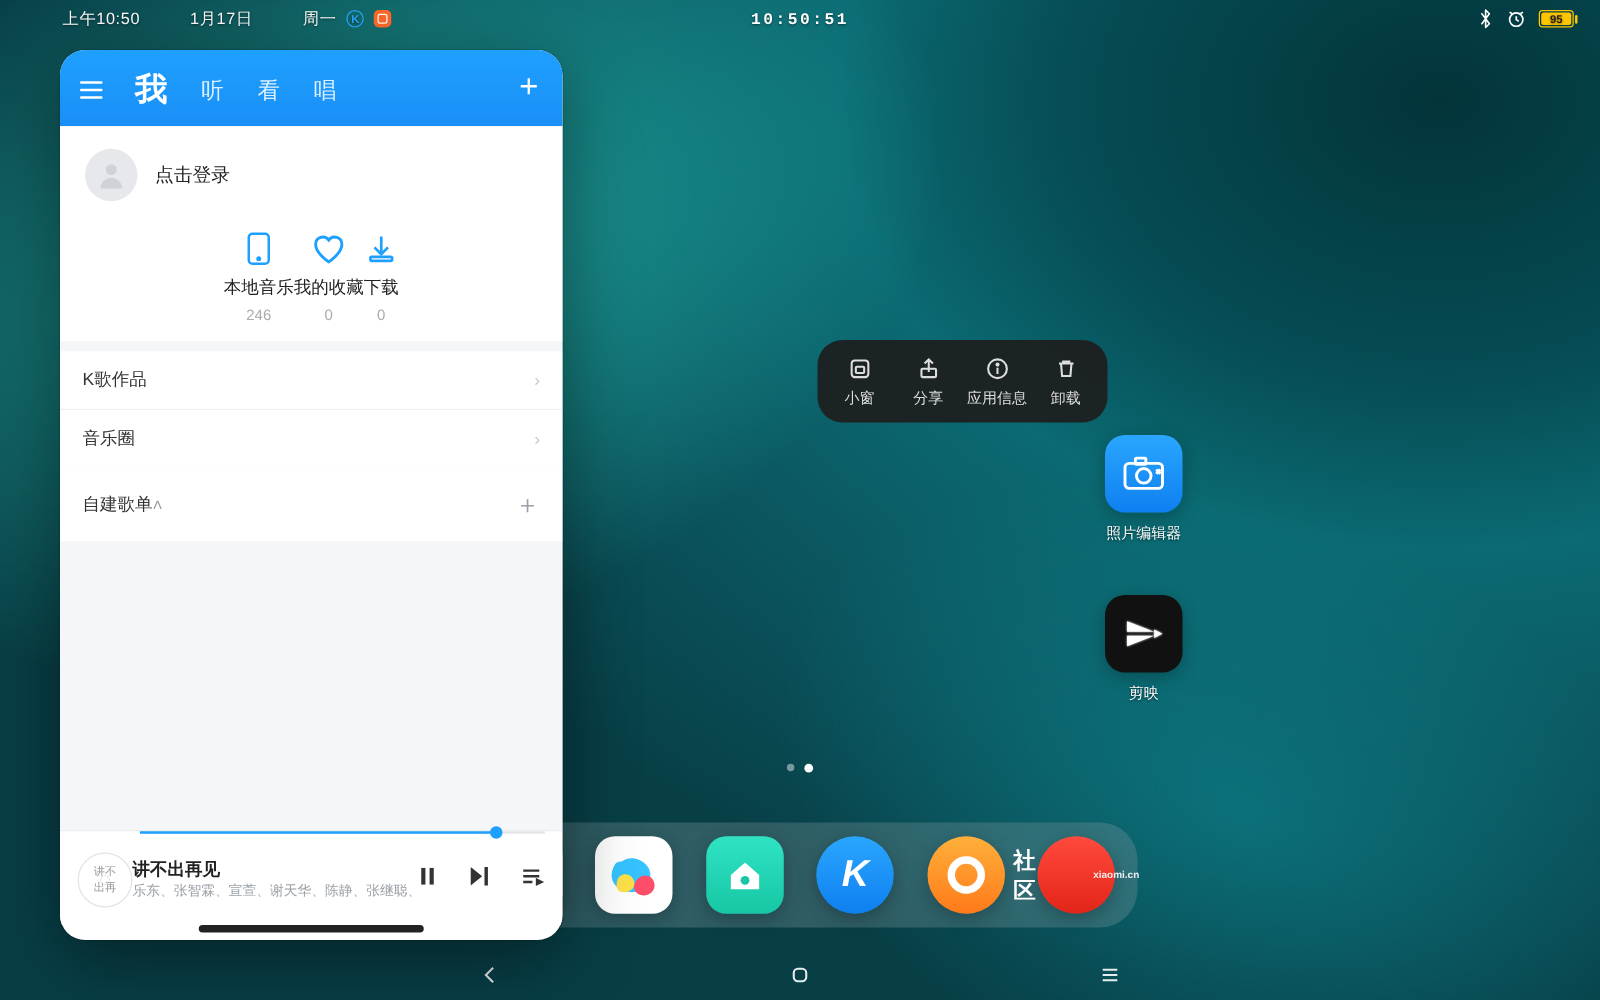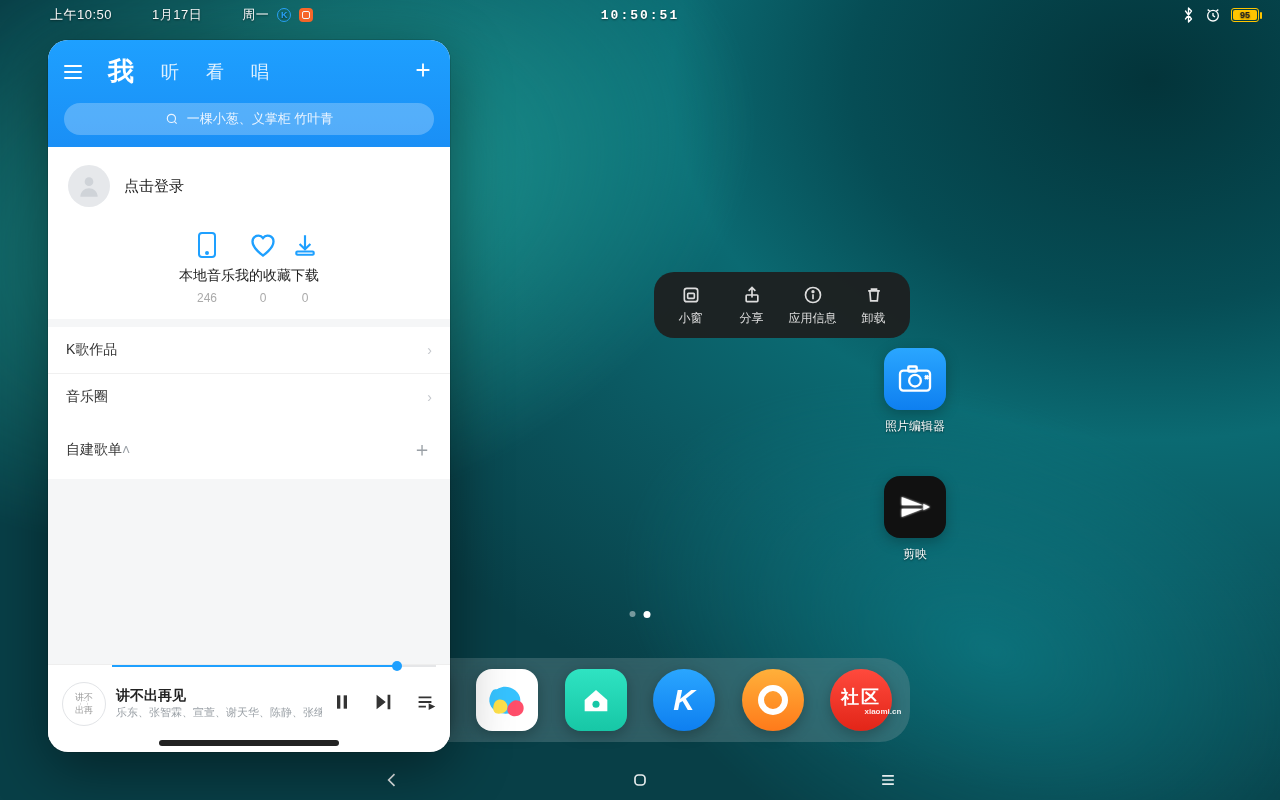--- a/index.html
+++ b/index.html
@@ -96,21 +96,21 @@
   .desk-icon .app-label{position:static;transform:none;margin:0;}
   .photo-editor{left:884px;top:348px;}
   .photo-editor .app-tile{background:linear-gradient(180deg,#2aa6ff,#0e7ff0);}
   .capcut{left:884px;top:476px;}
   .capcut .app-tile{background:#111;}
   .capcut svg{filter:drop-shadow(0 0 1px #fff);}
 
   
   .popup{
     position:absolute; left:654px; top:272px;
-    width:256px; height:66px;
+    width:232px; height:66px;
     background:rgba(30,30,30,.93);
     border-radius:20px;
     display:flex; align-items:center; justify-content:space-around;
     padding:6px 6px;
   }
   .popup-item{flex:1;display:flex;flex-direction:column;align-items:center;justify-content:center;color:#ddd;gap:4px;}
   .popup-item .pi{height:22px;display:flex;align-items:center;justify-content:center;}
   .popup-item .pl{font-size:12px;}
 
   
@@ -153,21 +153,21 @@
   .kg-section{display:flex;align-items:center;justify-content:space-between;padding:16px 18px;background:#fff;color:#333;font-size:14px;}
   .kg-section .sec-left{display:flex;align-items:center;gap:0;}
   .kg-section .plus{color:#9aa0a6;font-size:20px;}
   .kg-playlist{display:flex;align-items:center;gap:14px;padding:10px 18px 16px;background:#fff;}
   .kg-pl-cover{width:46px;height:46px;border-radius:10px;background:#ff8b8b;display:flex;align-items:center;justify-content:center;position:relative;}
   .kg-pl-cover::after{content:"";position:absolute;right:-4px;bottom:-4px;width:14px;height:14px;border-radius:50%;background:#fff;box-shadow:0 0 0 2px #eee;display:flex;align-items:center;justify-content:center;}
   .kg-pl-title{font-size:14px;color:#222;}
   .kg-pl-sub{font-size:12px;color:#aaa;}
   .kg-pl-more{margin-left:auto;color:#c4c7cc;letter-spacing:2px;}
   .kg-player{
-    height:76px;border-top:1px solid #eee;background:#fff;display:flex;align-items:center;padding:8px 14px 6px;gap:10px;position:relative;
+    height:76px;border-top:1px solid #eee;background:#fff;display:flex;align-items:center;padding:8px 14px 6px;position:relative;
   }
   .kg-prog{position:absolute;top:0;left:64px;right:14px;height:2px;background:#e5e6e8;}
   .kg-prog .bar{height:100%;width:88%;background:#1ea0ff;position:relative;}
   .kg-prog .dot{position:absolute;right:-5px;top:-4px;width:10px;height:10px;border-radius:50%;background:#1ea0ff;}
   .kg-disc{width:44px;height:44px;border-radius:50%;border:1px solid #e2e4e7;background:radial-gradient(circle at 50% 50%, #fff 0 10%, #ddd 11% 12%, #fff 13% 100%);display:flex;align-items:center;justify-content:center;font-size:9px;color:#999;overflow:hidden;}
   .kg-nowplaying{flex:1;min-width:0;}
   .kg-song{font-size:14px;color:#222;font-weight:600;}
   .kg-artists{font-size:11px;color:#9aa0a6;white-space:nowrap;overflow:hidden;text-overflow:clip;}
   .kg-ctrls{display:flex;align-items:center;gap:20px;color:#444;}
 </style>
@@ -291,21 +291,21 @@
         <path d="M8 24 24 10 40 24v16H8z"></path>
         <circle cx="24" cy="30" r="5" fill="#17c7a6"></circle>
       </svg>
   </div>
   <div class="app-tile tile-k">
       <span>K</span>
     </div>
   <div class="app-tile tile-o">
       <span></span>
     </div>
-  <div class="app-tile tile-comm" style="flex-direction:column;border-radius:31px;">
+  <div class="app-tile tile-comm" style="flex-direction:row;border-radius:31px;">
     <span class="top">社区</span>
     <span class="sub">xiaomi.cn</span>
   </div>
 </div>
 
 <div class="navbar">
   <div class="nav-btn">
       <svg width="20" height="20" viewBox="0 0 24 24" fill="none" stroke="#fff" stroke-width="2">
         <path d="M15 5 8 12l7 7"></path>
       </svg>
@@ -335,27 +335,20 @@
         <span class="kg-tab">听</span>
         <span class="kg-tab">看</span>
         <span class="kg-tab">唱</span>
       </div>
       <div class="kg-right">
         <span><svg width="22" height="22" viewBox="0 0 24 24" stroke="#fff" stroke-width="2" fill="none">
               <path d="M12 5v14M5 12h14"></path>
             </svg></span>
       </div>
     </div>
-    <div class="kg-search">
-      <svg width="14" height="14" viewBox="0 0 24 24" fill="none" stroke="#eaf4ff" stroke-width="2">
-          <circle cx="11" cy="11" r="7"></circle>
-          <path d="M20 20l-4-4"></path>
-        </svg>
-      <span>一棵小葱、义掌柜 竹叶青</span>
-    </div>
   </div>
 
   <div class="kg-body">
     <div class="kg-login">
       <div class="kg-avatar">
         <svg width="26" height="26" viewBox="0 0 24 24" fill="#cfd3d8">
             <circle cx="12" cy="8" r="4"></circle>
             <path d="M4 22c0-5 4-8 8-8s8 3 8 8z"></path>
           </svg>
       </div>

